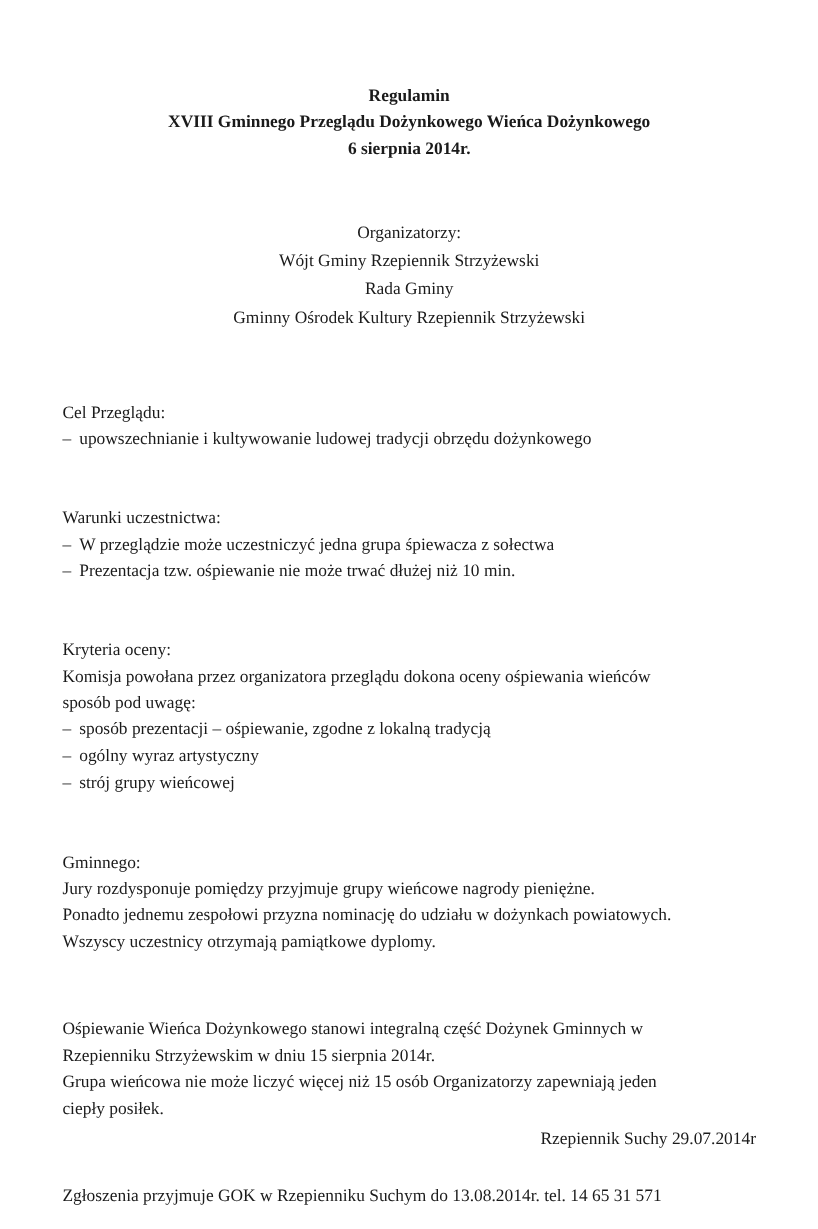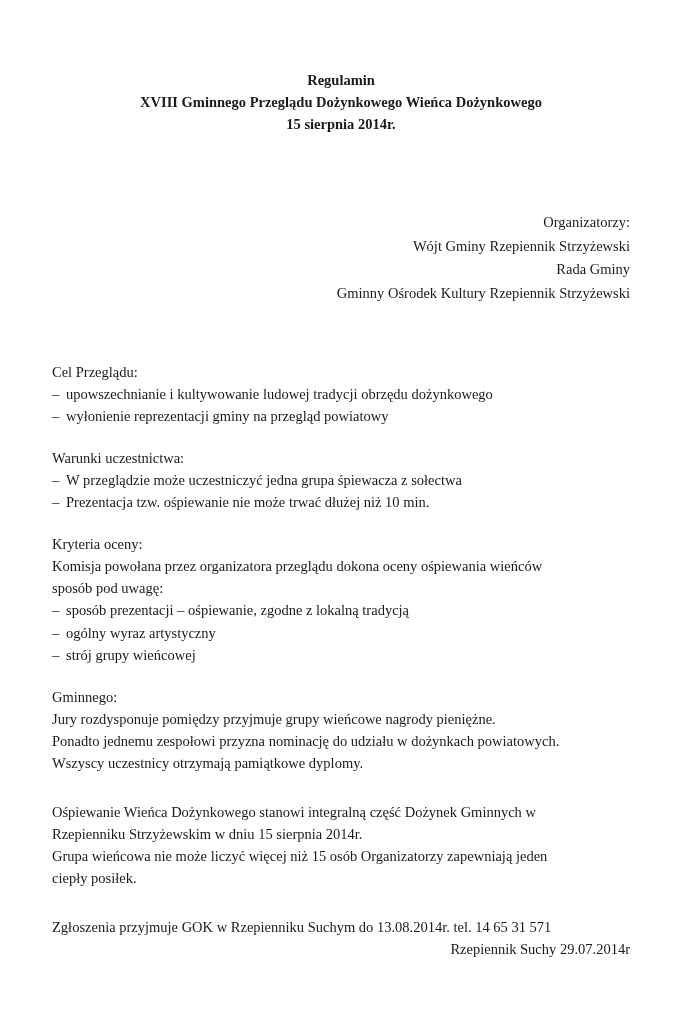--- a/index.html
+++ b/index.html
@@ -27,35 +27,36 @@
     font-weight: bold;
     font-size: 14.5px;
     line-height: 1.5;
     margin-top: 8px;
   }
   .title-line {
     display: block;
     white-space: nowrap;
   }
   .organizers {
-    text-align: right;
+    text-align: center;
     font-size: 14.5px;
     line-height: 1.62;
-    margin-top: 76px;
+    margin-top: 48px;
   }
   .organizers .org-line {
     display: block;
   }
   .body-block {
     margin-top: 56px;
     font-size: 14.5px;
     line-height: 1.52;
   }
   .section {
     margin-bottom: 14px;
+    margin-top: 24px;
   }
   .section:last-child {
     margin-bottom: 0;
   }
   .para {
     display: block;
     margin: 0;
     padding: 0;
   }
   .bullet {
@@ -81,36 +82,35 @@
   }
 </style>
 </head>
 <body>
 
 <div class="page">
 
   <div class="title-block">
     <span class="title-line">Regulamin</span>
     <span class="title-line">XVIII Gminnego Przeglądu Dożynkowego Wieńca Dożynkowego</span>
-    <span class="title-line">15 sierpnia 2014r.</span>
+    <span class="title-line">6 sierpnia 2014r.</span>
   </div>
 
   <div class="organizers">
     <span class="org-line">Organizatorzy:</span>
     <span class="org-line">Wójt Gminy Rzepiennik Strzyżewski</span>
     <span class="org-line">Rada Gminy</span>
     <span class="org-line">Gminny Ośrodek Kultury Rzepiennik Strzyżewski</span>
   </div>
 
   <div class="body-block">
 
     <div class="section">
       <span class="para">Cel Przeglądu:</span>
       <span class="bullet"><span class="dash">–</span><span>upowszechnianie i kultywowanie ludowej tradycji obrzędu dożynkowego</span></span>
-      <span class="bullet"><span class="dash">–</span><span>wyłonienie reprezentacji gminy na przegląd powiatowy</span></span>
     </div>
 
     <div class="spacer-sm"></div>
 
     <div class="section">
       <span class="para">Warunki uczestnictwa:</span>
       <span class="bullet"><span class="dash">–</span><span>W przeglądzie może uczestniczyć jedna grupa śpiewacza z sołectwa</span></span>
       <span class="bullet"><span class="dash">–</span><span>Prezentacja tzw. ośpiewanie nie może trwać dłużej niż 10 min.</span></span>
     </div>
 

